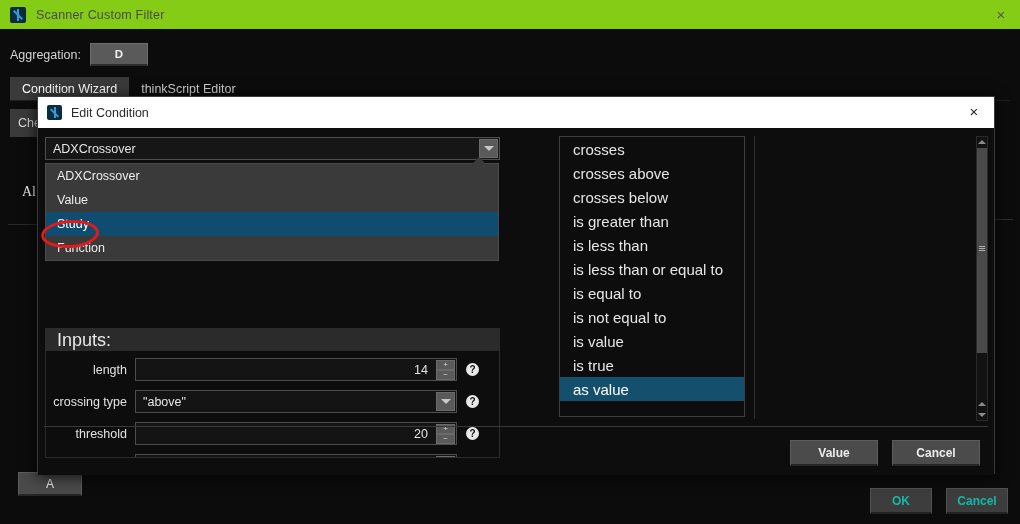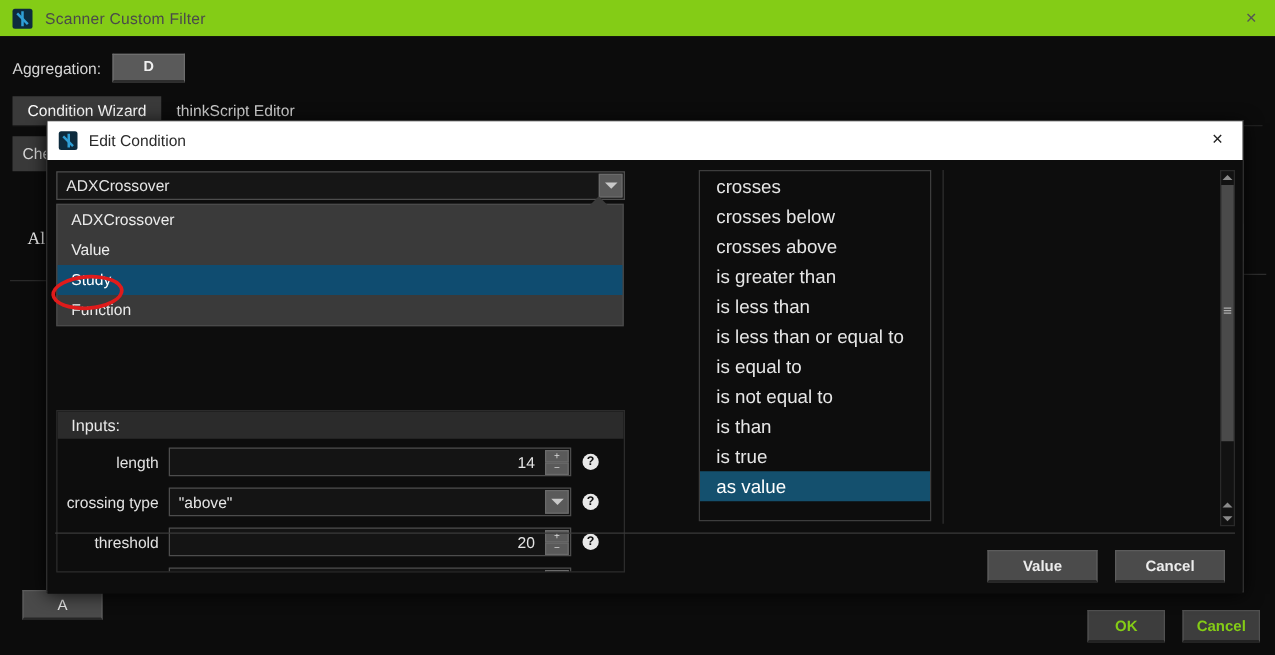--- a/index.html
+++ b/index.html
@@ -83,21 +83,21 @@
   .bg-right-rule {
     position: absolute; left: 965px; top: 190px; width: 48px; height: 1px; background: #2e2e2e;
   }
 
   
   .win-buttons {
     position: absolute; right: 12px; bottom: 10px; display: flex; gap: 14px;
   }
   .wbtn {
     width: 62px; height: 26px; background: #3d3d3d; border: 1px solid #515151;
-    border-bottom: 2px solid #222; color: #84cc16; font-size: 12px; font-weight: bold;
+    border-bottom: 2px solid #222; color: #14b8a6; font-size: 12px; font-weight: bold;
     display: flex; align-items: center; justify-content: center; cursor: pointer;
   }
 
   
   .dialog {
     position: absolute; left: 37px; top: 96px; width: 958px; height: 378px;
     background: #0e0e0e; border: 1px solid #3a3a3a;
     box-shadow: 0 2px 14px rgba(0,0,0,.85);
   }
   .dlg-title {
@@ -146,21 +146,21 @@
     height: 24px; display: flex; align-items: center; padding-left: 11px;
     font-size: 12.5px; color: #ececec; cursor: pointer;
   }
   .dd-item.selected { background: #0f4c70; color: #ffffff; }
 
   .inputs-wrap {
     position: absolute; left: 7px; top: 200px; width: 455px; height: 130px;
     border: 1px solid #2c2c2c; background: #0d0d0d; overflow: hidden;
   }
   .inputs-header {
-    height: 22px; background: #2b2b2b; color: #e8e8e8; font-size: 13px;
+    height: 22px; background: #2b2b2b; color: #e8e8e8; font-size: 18px;
     display: flex; align-items: center; padding-left: 11px;
   }
   .in-row { height: 27px; display: flex; align-items: center; margin-top: 5px; }
   .in-label {
     width: 89px; text-align: right; padding-right: 8px;
     font-size: 12.5px; color: #e2e2e2;
   }
   .in-field {
     position: relative; width: 322px; height: 23px; background: #141414;
     border: 1px solid #4d4d4d; display: flex; align-items: center;
@@ -366,28 +366,28 @@
         <div class="in-row">
           <div class="in-label"></div>
           <div class="in-field">
             <div class="mini-arrow"></div>
           </div>
         </div>
       </div>
 
       <div class="op-list">
         <div class="op-item">crosses</div>
+        <div class="op-item">crosses above</div>
         <div class="op-item">crosses below</div>
-        <div class="op-item">crosses above</div>
         <div class="op-item">is greater than</div>
         <div class="op-item">is less than</div>
         <div class="op-item">is less than or equal to</div>
         <div class="op-item">is equal to</div>
         <div class="op-item">is not equal to</div>
-        <div class="op-item">is than</div>
+        <div class="op-item">is value</div>
         <div class="op-item">is true</div>
         <div class="op-item selected">as value</div>
       </div>
 
       <div class="col-divider"></div>
 
       <div class="dlg-scroll">
         <div class="sb-arrow-up">
             <i></i>
           </div>

